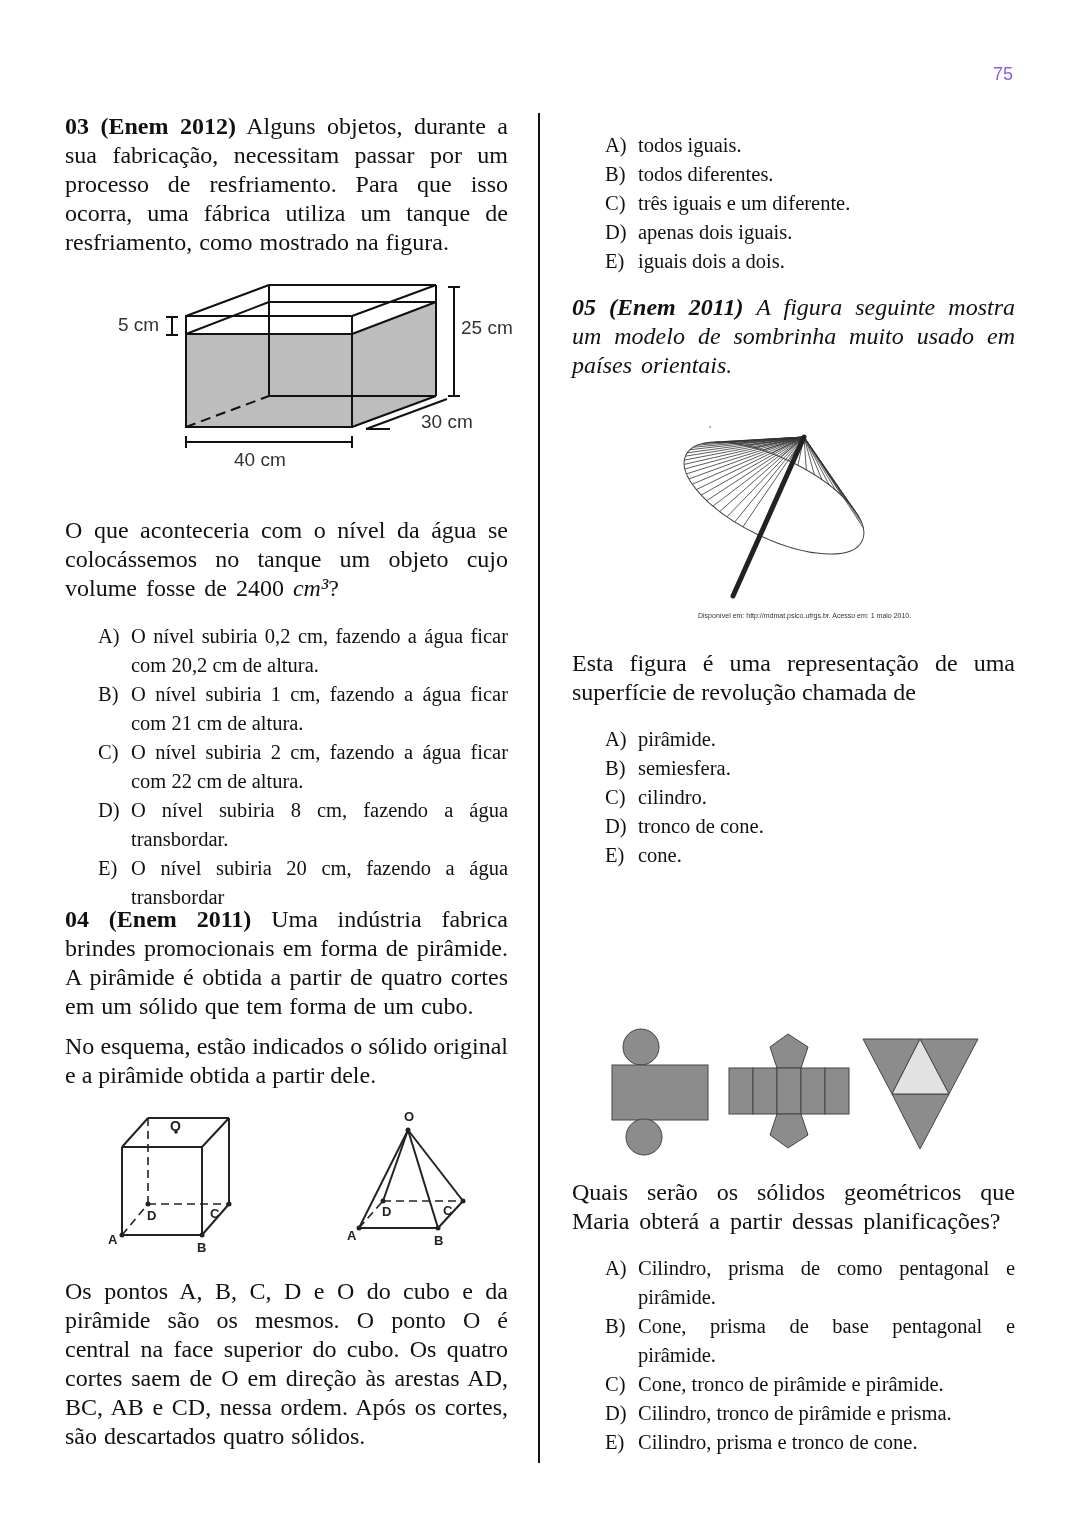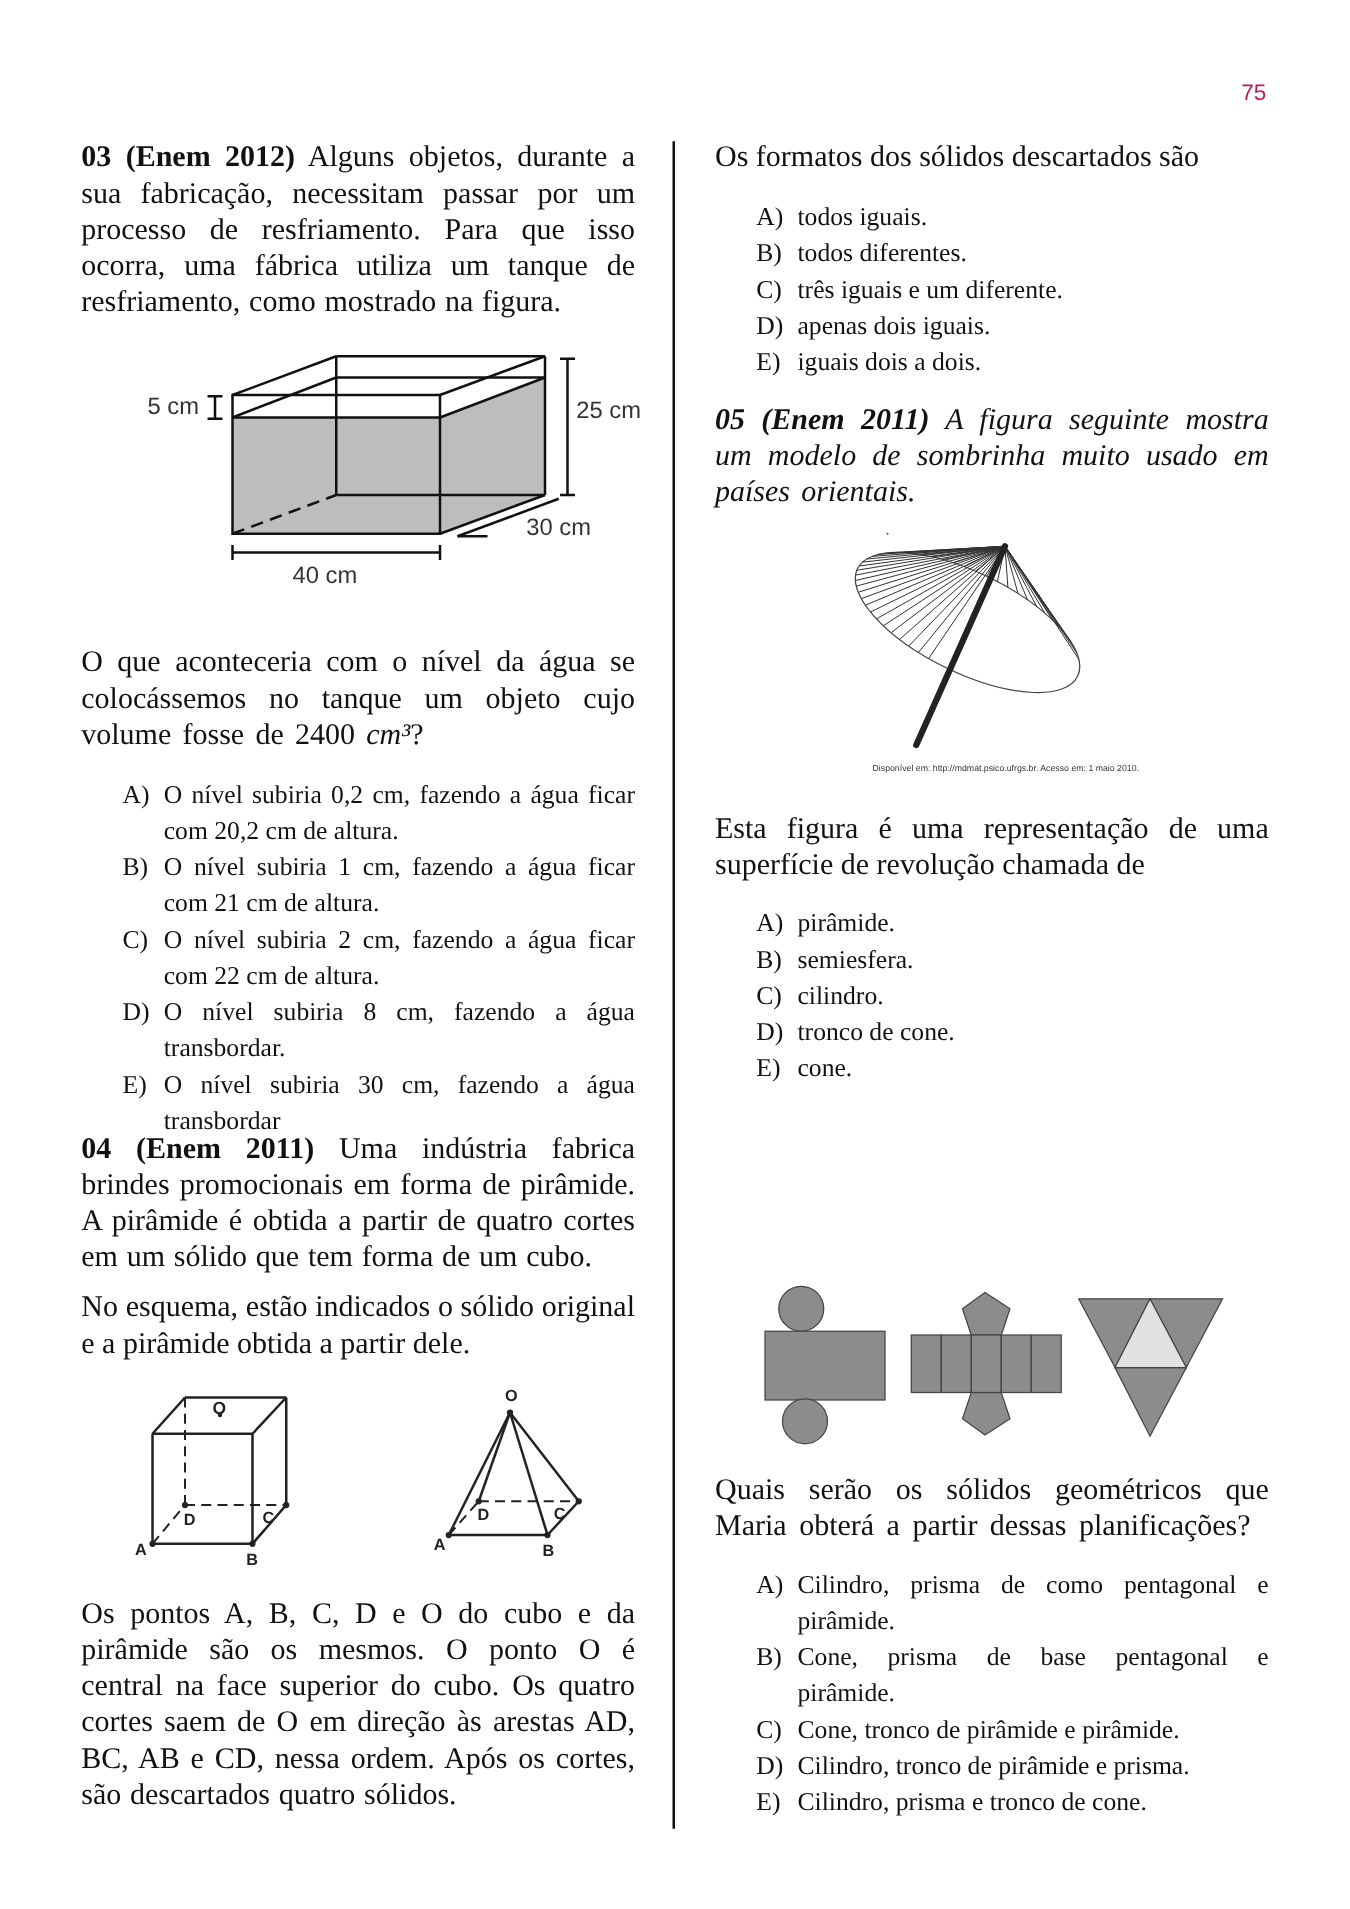--- a/index.html
+++ b/index.html
@@ -1,18 +1,18 @@
 <!DOCTYPE html>
 <html><head>
 <meta charset="utf-8">
 <style>
   html, body { margin:0; padding:0; background:#ffffff; }
   body { width:1080px; height:1527px; position:relative; overflow:hidden;
          font-family:"Liberation Serif", "DejaVu Serif", serif; color:#111; }
-  .page-num { position:absolute; left:993px; top:64px; font-family:"Liberation Sans","DejaVu Sans",sans-serif; font-size:18px; color:#be185d; }
+  .page-num { position:absolute; left:993px; top:64px; font-family:"Liberation Sans","DejaVu Sans",sans-serif; font-size:18px; color:#8b5cf6; }
   .divider { position:absolute; left:538px; top:113px; width:2px; height:1350px; background:#111; }
   .col { position:absolute; width:443px; }
   .col-left { left:65px; }
   .col-right { left:572px; }
   p { margin:0; font-size:24px; line-height:29px; text-align:justify; text-align-last:left; }
   b { font-weight:bold; }
   .opts { margin:0; padding:0; list-style:none; }
   .opts li { position:relative; font-size:20.5px; line-height:29px; text-align:justify; }
   .opts li .letter { position:absolute; left:0; top:0; }
   .opts li .txt { display:block; }
@@ -92,21 +92,21 @@
     <li>
         <span class="letter">C)</span>
         <span class="txt" style="padding-left:33px;">O nível subiria 2 cm, fazendo a água ficar com 22 cm de altura.</span>
       </li>
     <li>
         <span class="letter">D)</span>
         <span class="txt" style="padding-left:33px;">O nível subiria 8 cm, fazendo a água transbordar.</span>
       </li>
     <li>
         <span class="letter">E)</span>
-        <span class="txt" style="padding-left:33px;">O nível subiria 30 cm, fazendo a água transbordar</span>
+        <span class="txt" style="padding-left:33px;">O nível subiria 20 cm, fazendo a água transbordar</span>
       </li>
   </ul>
 </div>
 
 <div class="col col-left" style="top:905px;">
   <p style="word-spacing:1px;">
     <b>04</b>
     <b>(Enem 2011)</b>
     <span>Uma indústria fabrica brindes promocionais em forma de pirâmide. A pirâmide é obtida a partir de quatro cortes em um sólido que tem forma de um cubo.</span>
   </p>
@@ -165,21 +165,20 @@
     <text x="343" y="115" font-size="13" font-weight="bold" fill="#222">C</text>
     <text x="282" y="116" font-size="13" font-weight="bold" fill="#222">D</text>
   </svg>
 </div>
 
 <div class="col col-left" style="top:1277px;">
   <p style="word-spacing:1px;">Os pontos A, B, C, D e O do cubo e da pirâmide são os mesmos. O ponto O é central na face superior do cubo. Os quatro cortes saem de O em direção às arestas AD, BC, AB e CD, nessa ordem. Após os cortes, são descartados quatro sólidos.</p>
 </div>
 
 <div class="col col-right" style="top:112px;">
-  <p>Os formatos dos sólidos descartados são</p>
   <ul class="opts" style="margin-top:19px; margin-left:33px;">
     <li>
         <span class="letter">A)</span>
         <span class="txt" style="padding-left:33px;">todos iguais.</span>
       </li>
     <li>
         <span class="letter">B)</span>
         <span class="txt" style="padding-left:33px;">todos diferentes.</span>
       </li>
     <li>

